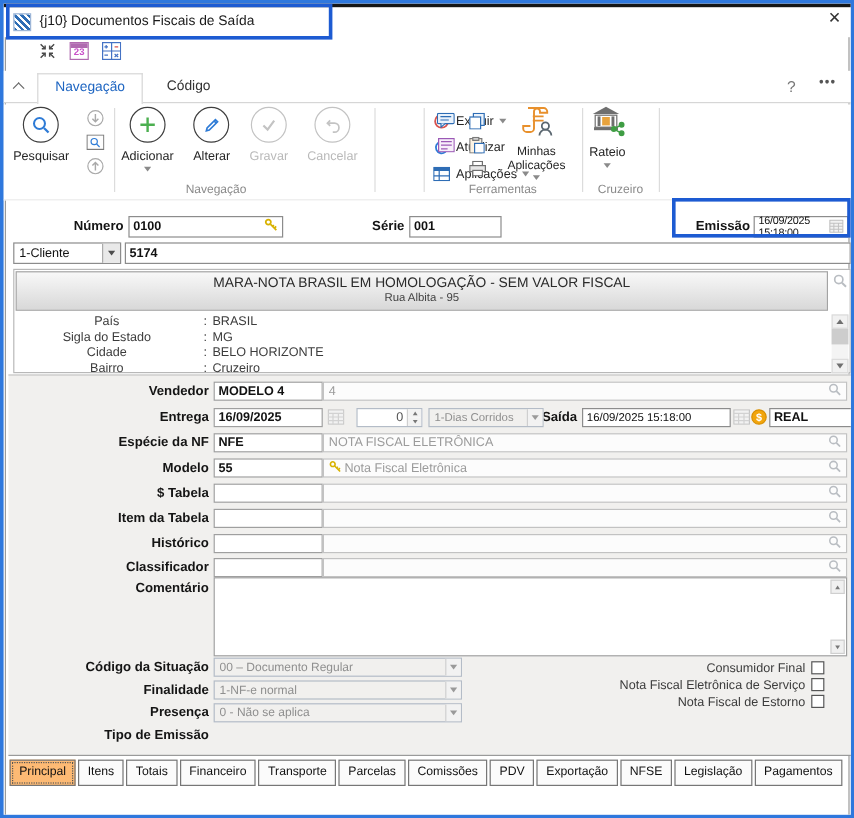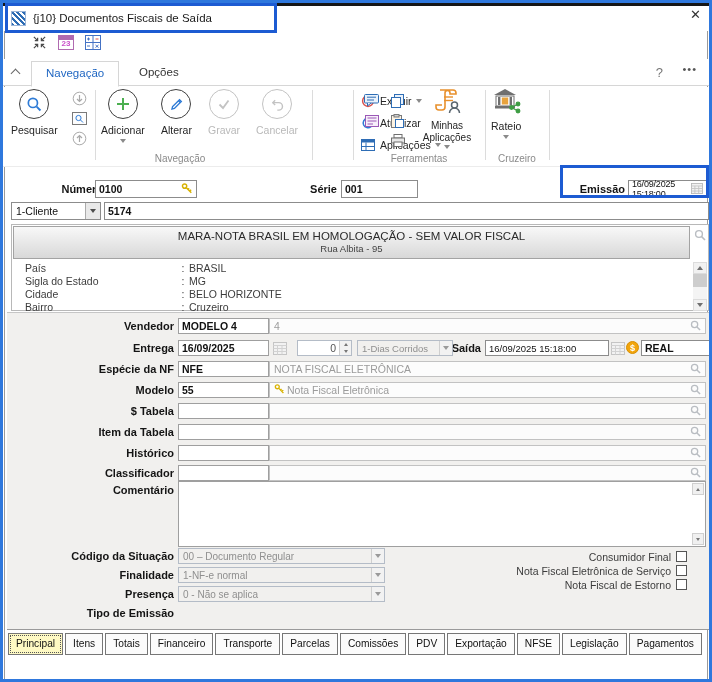--- a/index.html
+++ b/index.html
@@ -87,21 +87,21 @@
   
   .client{ position:absolute; left:8px; top:221px; width:698px; height:87px;
            border:1px solid #b8b8b8; background:#fff; z-index:3;}
   .banner{ position:absolute; left:1px; top:1px; width:677px; height:33px;
            background:linear-gradient(#f8f8f8,#d8d8d8); border:1px solid #a3a3a3;
            text-align:center; }
   .banner .t1{ font-size:11.5px; color:#2b2b2b; margin-top:3px;}
   .banner .t2{ font-size:9.5px; color:#444; margin-top:1px;}
   .addr{ position:absolute; left:1px; top:37px; width:676px; height:49px; overflow:hidden;}
   .arow{ display:flex; height:13px; font-size:10.5px; color:#3c3c3c; line-height:13px;}
-  .arow .al{ width:152px; text-align:left;margin-left:12px;}
+  .arow .al{ width:152px; text-align:center;}
   .arow .asep{ width:12px; text-align:center;}
   .sbar{ position:absolute; right:1px; top:37px; width:14px; height:49px; background:#f4f4f4;
          display:flex; flex-direction:column; }
   .sbtn{ height:12px; background:#f1f1f1; border:1px solid #dcdcdc;
          display:flex; align-items:center; justify-content:center;}
   .sthumb{ height:13px; background:#cdcdcd; }
   .strack{ flex:1; }
   .tri-up-s{ width:0;height:0;border-left:3px solid transparent;border-right:3px solid transparent;border-bottom:4px solid #6f6f6f;}
   .tri-dn-s{ width:0;height:0;border-left:3px solid transparent;border-right:3px solid transparent;border-top:4px solid #6f6f6f;}
 
@@ -135,21 +135,21 @@
   .cmt .cup{ top:1px;} .cmt .cdn{ bottom:1px;}
   .chkrow{ position:absolute; right:24px; height:13px; display:flex; align-items:center; gap:5px;
            font-size:10.5px; color:#3c3c3c;}
   .chkbox{ width:11px; height:11px; border:1px solid #555; background:#fff;}
 
   
   .btabs1{ position:absolute; left:5px; top:630px; display:flex; gap:2px; z-index:3;}
   .btabs2{ position:absolute; left:12px; top:653px; display:flex; z-index:3;}
   .btab{ padding:4px 7px 5px; border:1px solid #767676; background:#fbfbfb; font-size:10.2px;
          color:#111; white-space:nowrap;}
-  .btab.active{ background:#fef9c3; outline:1px dotted #555; outline-offset:-3px;}
+  .btab.active{ background:#fdba74; outline:1px dotted #555; outline-offset:-3px;}
 </style>
 </head>
 <body>
 
 <div class="window">
   <div class="top-dark"></div>
   <div class="edge" style="left:1px"></div>
   <div class="edge" style="right:1px"></div>
 
   <div class="titlebar">
@@ -180,21 +180,21 @@
         <path d="M10.5 4 h3" stroke="#d9534f"></path>
         <path d="M2 11 h3" stroke="#4472c4"></path>
           <path d="M10.5 10 l3 2.5 M13.5 10 l-3 2.5" stroke="#4472c4"></path>
       </svg>
     </span>
   </div>
 
   <div class="ribbon-tabs">
     <span class="rcaret"></span>
     <span class="rtab active">Navegação</span>
-    <span class="rtab plain">Opções</span>
+    <span class="rtab plain">Código</span>
     <span class="rhelp">?</span>
     <span class="rmore">•••</span>
   </div>
 
   <div class="ribbon-body">
 
     <div class="rgroup" style="left:6px; width:342px">
       <div class="bigbtn" style="left:2px">
         <span class="circ">
           <svg width="17" height="17" viewBox="0 0 16 16" fill="none" stroke="#2e7bd6">
@@ -381,21 +381,21 @@
         </span>
         <span class="blabel" style="margin-top:2px">Rateio</span>
         <span class="caret-dn"></span>
       </div>
       <div class="rgroup-label">Cruzeiro</div>
     </div>
     <div class="vsep" style="left:546px"></div>
   </div>
 
   <span class="lbl" style="left:8px; top:180px; width:92px">Número</span>
-  <div class="fld b" style="left:92px; top:177px; width:102px">
+  <div class="fld b" style="left:104px; top:177px; width:129px">
     <span>0100</span>
       <span class="spacer"></span>
     <span>
       <svg width="12" height="13" viewBox="0 0 14 14" fill="none" stroke="#d8b200" stroke-width="1.7">
         <circle cx="4.2" cy="4.2" r="2.5"></circle>
           <path d="M6.2 6.2 L12 12 M10.1 10.1 l1.7-1.7 M8.3 8.3 l1.3-1.3"></path>
         </svg>
     </span>
   </div>
   <span class="lbl" style="left:240px; top:180px; width:94px">Série</span>

